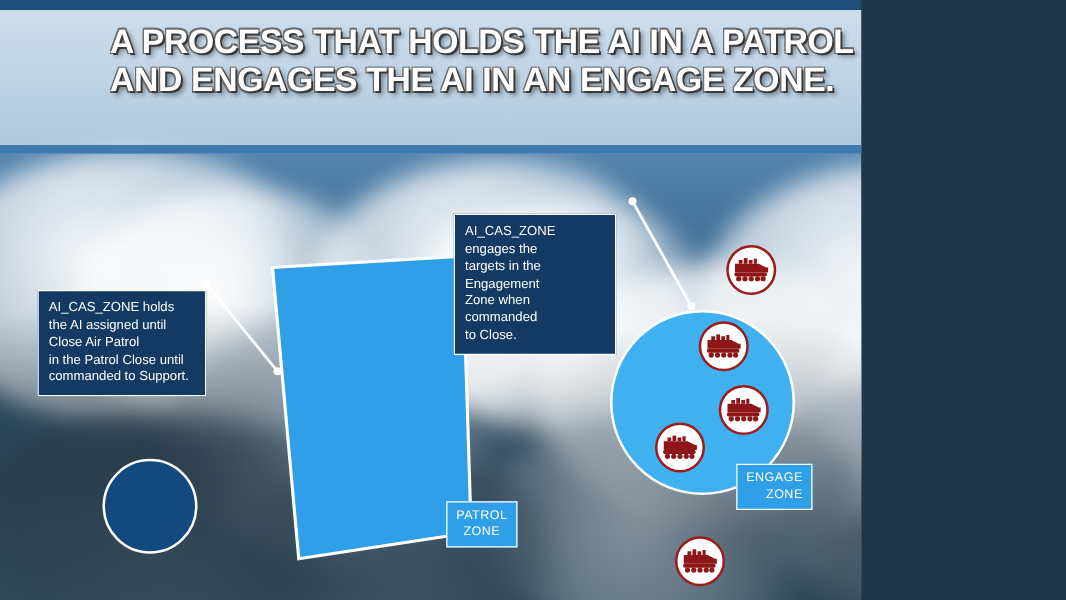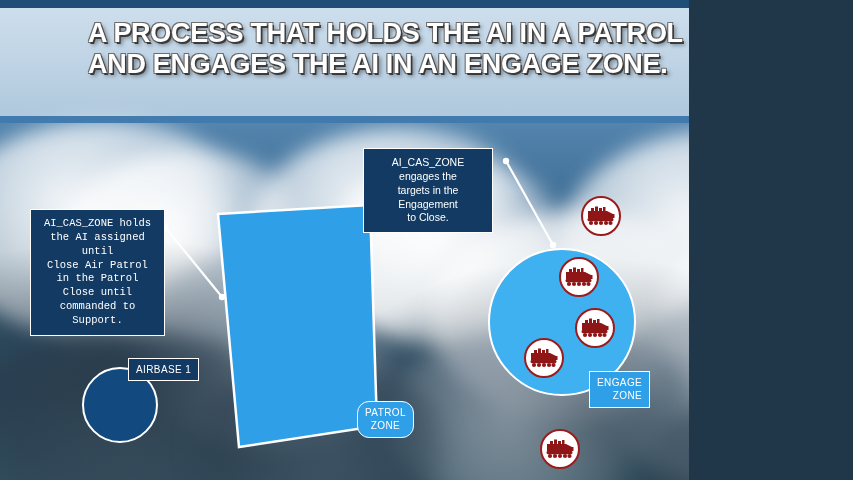--- a/index.html
+++ b/index.html
@@ -46,31 +46,31 @@
   .airbase-circle{position:absolute;border-radius:50%;box-sizing:border-box;border:2px solid #ffffff;}
   #airbase1-shape{left:82px;top:367px;width:76px;height:76px;background:#124a80;}
   #airbase4-shape{left:702px;top:390px;width:74px;height:72px;background:#cf0f16;}
 
   
   .connector{position:absolute;left:0;top:0;width:853px;height:480px;pointer-events:none;}
 
   
   .callout{position:absolute;box-sizing:border-box;
      background:#123a63;border:1.5px solid #ffffff;color:#ffffff;
-     text-align:center;font-size:10.5px;line-height:1.32;padding:7px 8px;}
-  #callout-patrol{left:30px;top:209px;width:135px;font-family:Liberation Mono, monospace;}
+     font-size:10.5px;line-height:1.32;padding:7px 8px;margin-top:23px;}
+  #callout-patrol{left:30px;top:209px;width:135px;}
   #callout-engage{left:363px;top:148px;width:130px;}
 
   
   .label-box{position:absolute;box-sizing:border-box;border:1.5px solid #ffffff;
      color:#ffffff;text-align:center;font-size:10px;line-height:1.34;
      letter-spacing:.4px;padding:4px 7px;font-weight:normal;}
   #label-airbase1{left:128px;top:358px;background:#123a63;}
   #label-airbase4{left:761px;top:394px;background:#0c4a6e;}
-  #label-patrol{left:357px;top:401px;background:#2f9fe8;border-radius:12px;}
+  #label-patrol{left:357px;top:401px;background:#2f9fe8;}
   #label-engage{left:589px;top:371px;background:#2f9fe8;text-align:right;}
 
   
   .tank{position:absolute;width:40px;height:40px;border-radius:50%;
      background:#ffffff;border:2.5px solid #9b1c1c;box-sizing:border-box;
      display:flex;align-items:center;justify-content:center;}
   .tank svg{display:block;}
 </style>
 </head>
 <body>
@@ -122,24 +122,24 @@
     <div>AI_CAS_ZONE holds</div>
     <div>the AI assigned until</div>
     <div>Close Air Patrol</div>
     <div>in the Patrol Close until</div>
     <div>commanded to Support.</div>
   </div>
 
   <div class="callout" id="callout-engage">
     <div>AI_CAS_ZONE engages the</div>
     <div>targets in the Engagement</div>
+    <div>Zone when commanded</div>
     <div>to Close.</div>
   </div>
 
-  <div class="label-box" id="label-airbase1">AIRBASE 1</div>
   <div class="label-box" id="label-airbase4">AIRBASE 4</div>
   <div class="label-box" id="label-patrol">
     <div>PATROL</div>
     <div>ZONE</div>
   </div>
   <div class="label-box" id="label-engage">
     <div>ENGAGE</div>
     <div>ZONE</div>
   </div>
 

